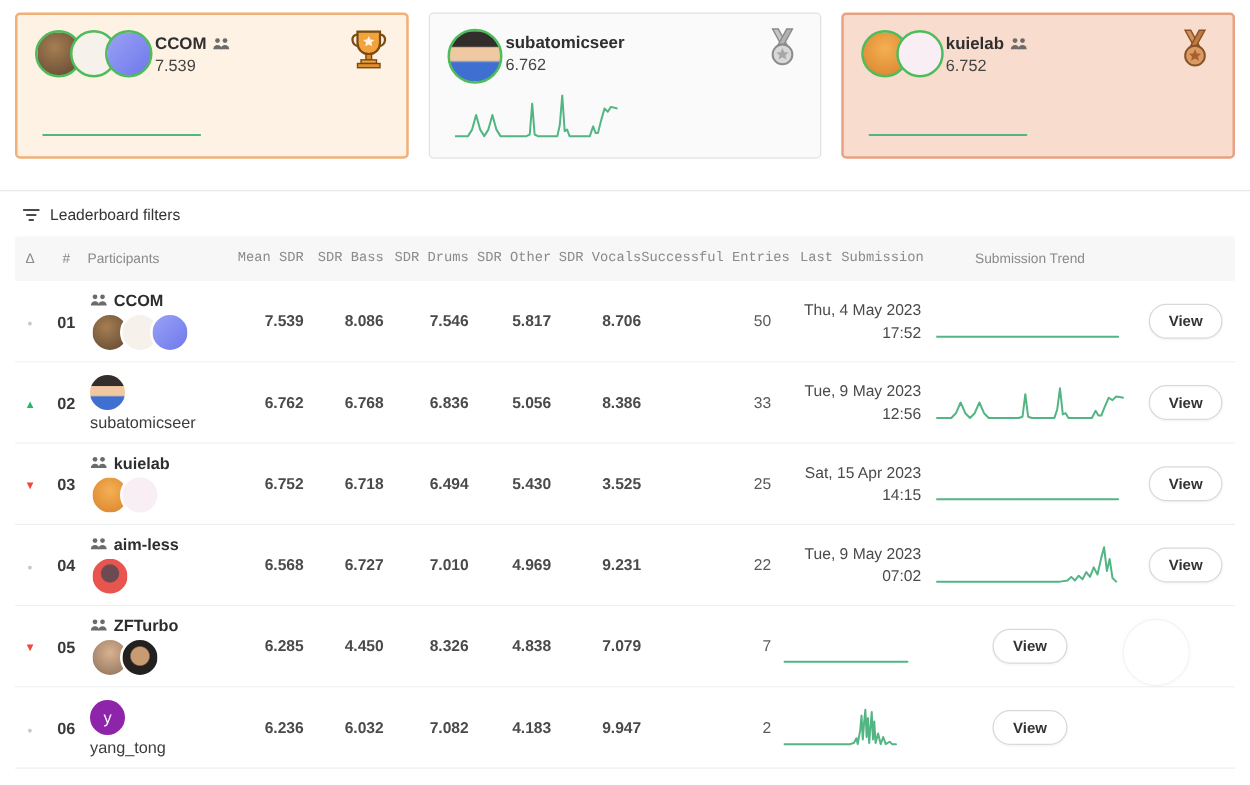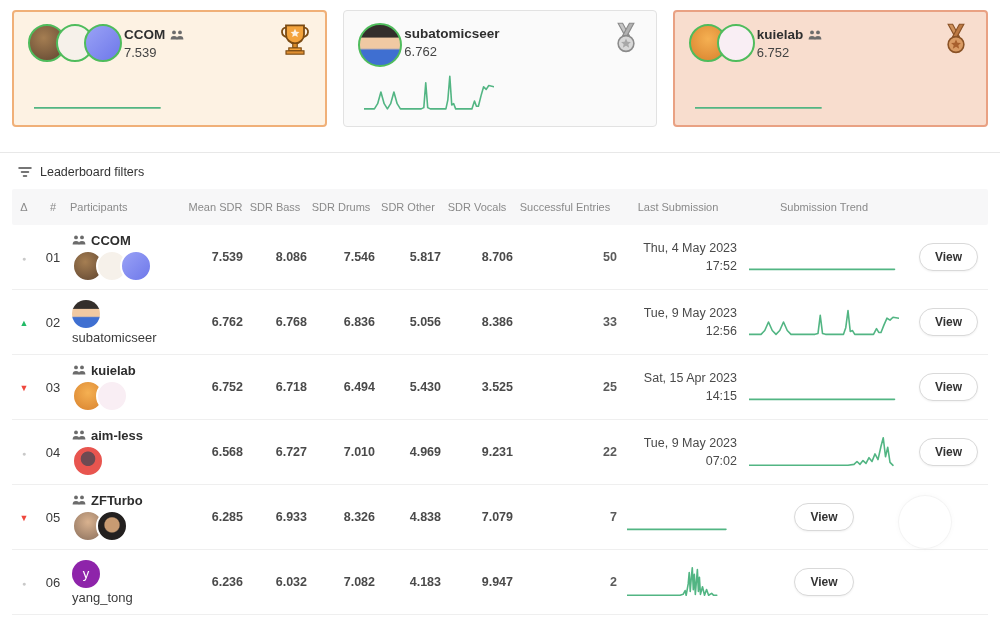--- a/index.html
+++ b/index.html
@@ -24,31 +24,31 @@
   
   .divider { border-top:1px solid #e8e8e8; margin-top:25px; }
   .filters { display:flex; align-items:center; gap:8px; padding:12px 6px 10px 18px; cursor:pointer; }
   .filters span { font-size:12.5px; font-weight:500; color:#333; }
 
   
   .table { margin:0 12px; }
   .grid { display:grid; grid-template-columns:24px 34px 118px 55px 64px 68px 66px 72px 104px 122px 170px 79px; align-items:center; }
   .thead { background:#f7f7f8; height:36px; border-radius:2px; }
   .th { font-size:11px; color:#8a8a8a; white-space:nowrap; }
-  .th.right { text-align:center; }
+  .th.right { text-align:right;font-family:Liberation Mono, monospace; }
   .th.center { text-align:center; }
   .tr { height:65px; border-bottom:1px solid #efefef; background:#fff; }
   .td { font-size:12.5px; color:#555; }
   .num { text-align:right; font-weight:600; color:#4a4a4a; font-size:12.5px; }
-  .entries { font-weight:700; color:#5a5a5a; }
+  .entries { font-weight:400; color:#5a5a5a; }
   .td-delta { text-align:center; }
   .delta-up   { color:#21ba66; font-size:9px; }
   .delta-down { color:#ef483d; font-size:9px; }
   .delta-same { color:#c9c9c9; font-size:7px; }
-  .td-rank { text-align:center; font-weight:400; color:#3a3a3a; font-size:13px; }
+  .td-rank { text-align:center; font-weight:700; color:#3a3a3a; font-size:13px; }
   .part { display:flex; flex-direction:column; justify-content:center; gap:2px; padding-left:2px; }
   .p-line { display:flex; align-items:center; gap:5px; }
   .pname { font-size:13px; font-weight:600; color:#2d2d2d; white-space:nowrap; }
   .part.individual .pname { font-weight:400; color:#3c3c3c; }
   .p-avatars { display:flex; }
   .p-avatars .av { width:32px; height:32px; border-radius:50%; margin-right:-8px; border:2px solid #fff; background:#ddd;
                    display:flex; align-items:center; justify-content:center; font-size:13px; color:#fff; }
   .part.individual .p-avatars .av { width:28px; height:28px; border:none; margin-right:0; }
   .td-last { text-align:right; line-height:1.45; color:#4a4a4a; padding-right:2px; }
   .td-trend { padding:0 10px 0 10px; }
@@ -341,21 +341,21 @@
               <path d="M6.6 9.4a3.4 3.4 0 0 1 6.8 0z"></path>
             </svg>
         <span class="pname">ZFTurbo</span>
       </div>
       <div class="p-avatars">
             <span class="av" style="background: radial-gradient(circle at 50% 36%, rgb(217, 178, 143), rgb(138, 111, 92));"></span>
             <span class="av" style="background: radial-gradient(circle at 50% 46%, rgb(200, 155, 114) 34%, rgb(35, 32, 31) 40%);"></span>
           </div>
     </div>
     <div class="td num">6.285</div>
-    <div class="td num">6.933</div>
+    <div class="td num">4.450</div>
     <div class="td num">8.326</div>
     <div class="td num">4.838</div>
     <div class="td num">7.079</div>
     <div class="td num entries">7</div>
     <div class="td td-trend">
       <svg viewBox="0 0 100 40" preserveAspectRatio="none">
             <polyline points="0,33 97,33" class="spark-line" style="stroke: rgb(82, 181, 131);"></polyline>
           </svg>
     </div>
     <div class="td td-view">

